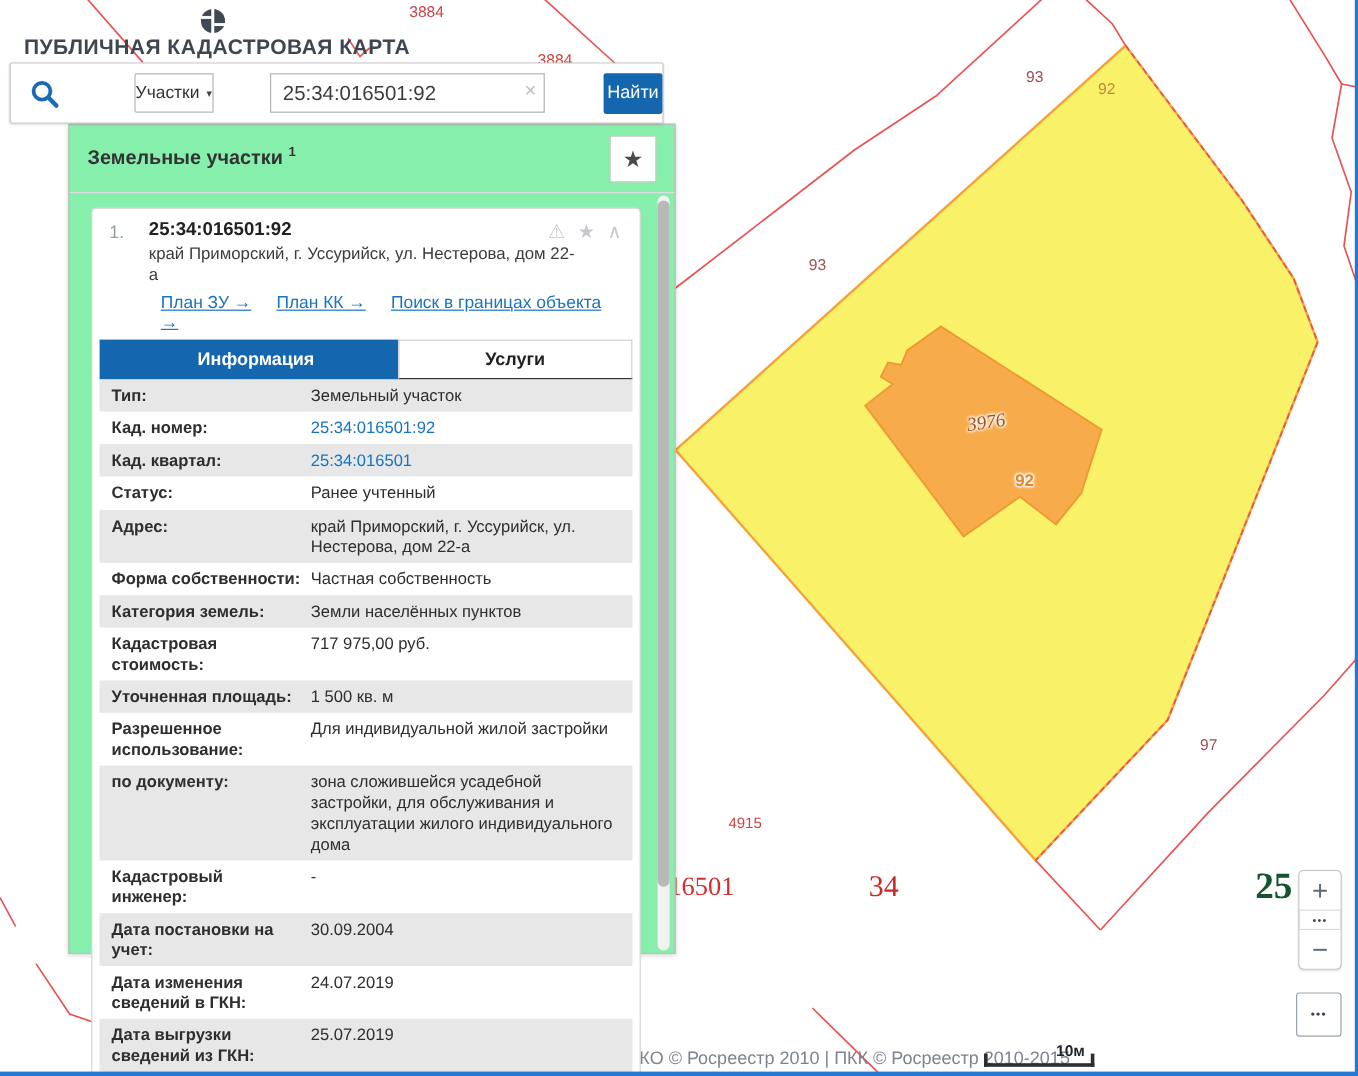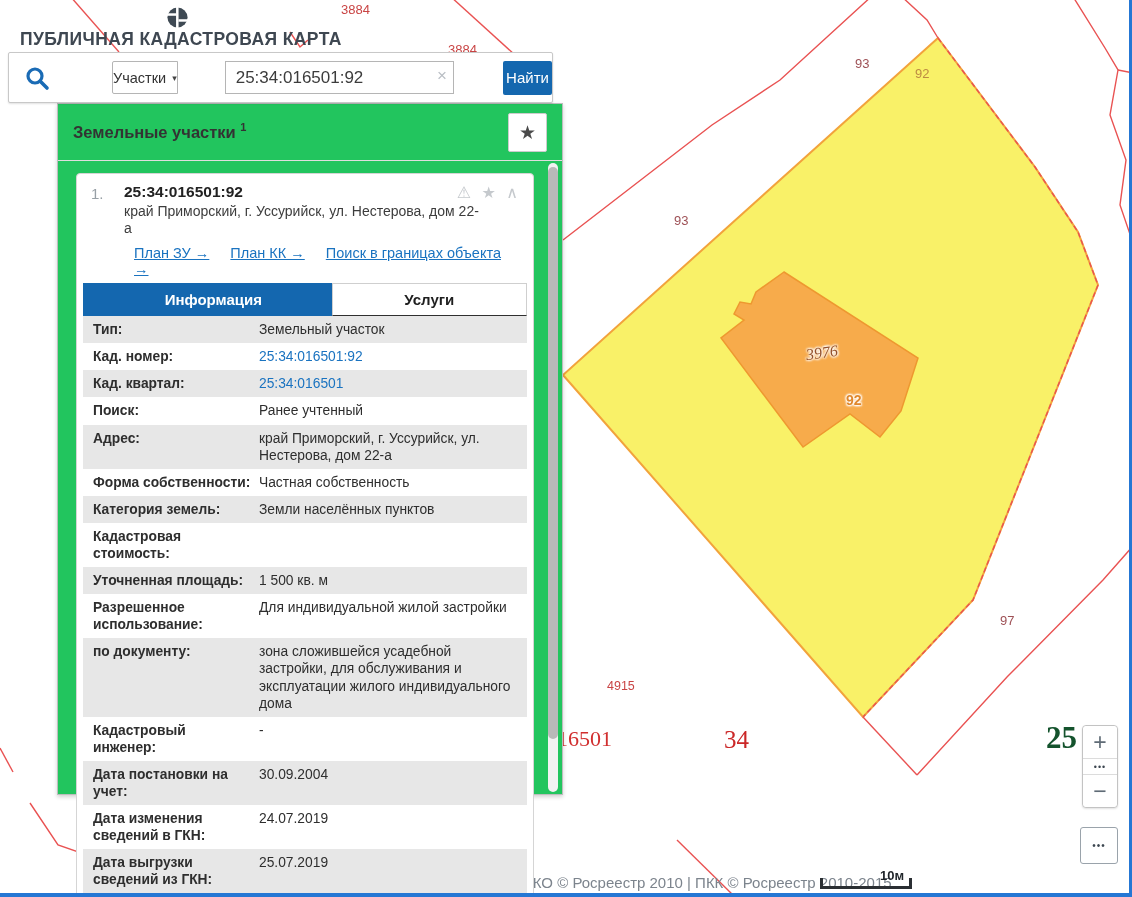--- a/index.html
+++ b/index.html
@@ -55,21 +55,21 @@
   .search-cat .caret { font-size:9px; color:#444; margin-left:6px; }
   .search-input-wrap { position:relative; margin-left:-1px; width:337px; height:33px; }
   .search-input { width:100%; height:100%; border:1px solid #b5b5b5; padding:0 28px 0 10px;
        font-size:17px; color:#3c3c3c; font-family:"Liberation Sans",sans-serif; outline:none; }
   .clear-btn { position:absolute; right:7px; top:5px; font-size:17px; color:#b9bec4; cursor:pointer; }
   .find-btn { margin-left:1px; width:72px; height:34px; background:#1467af; color:#fff; border:none;
        font-size:15px; border-radius:2px; cursor:pointer; font-family:"Liberation Sans",sans-serif; }
 
   
   .panel { position:absolute; left:57px; top:103px; width:506px; height:692px; z-index:9;
-       background:#22c55e; border:1px solid #bdbdbd; box-shadow:0 2px 4px rgba(0,0,0,.18); }
+       background:#86efac; border:1px solid #bdbdbd; box-shadow:0 2px 4px rgba(0,0,0,.18); }
   .panel-head { position:relative; height:57px; border-bottom:1px solid #dedede; }
   .panel-title { position:absolute; left:15px; top:17px; font-size:16.5px; font-weight:bold; color:#333; }
   .panel-title sup { font-size:11px; }
   .fav-btn { position:absolute; right:15px; top:9px; width:39px; height:39px; background:#fff;
        border:1px solid #ccc; border-radius:2px; display:flex; align-items:center; justify-content:center;
        font-size:19px; color:#4a4a4a; cursor:pointer; }
   .list { position:relative; height:635px; padding:12px 28px 0 18px; }
   .scroll-track { position:absolute; right:4px; top:2px; bottom:4px; width:10px; background:#f2f2f2; border-radius:5px; }
   .scroll-thumb { position:absolute; left:0; top:4px; width:10px; height:572px; background:#b9b9b9; border-radius:5px; }
 
@@ -217,37 +217,38 @@
         </div>
         <div class="info-row">
           <div class="info-label">Кад. номер:</div>
           <div class="info-value link">25:34:016501:92</div>
         </div>
         <div class="info-row">
           <div class="info-label">Кад. квартал:</div>
           <div class="info-value link">25:34:016501</div>
         </div>
         <div class="info-row">
-          <div class="info-label">Поиск:</div>
+          <div class="info-label">Статус:</div>
           <div class="info-value">Ранее учтенный</div>
         </div>
         <div class="info-row">
           <div class="info-label">Адрес:</div>
           <div class="info-value">край Приморский, г. Уссурийск, ул. Нестерова, дом 22-а</div>
         </div>
         <div class="info-row">
           <div class="info-label">Форма собственности:</div>
           <div class="info-value">Частная собственность</div>
         </div>
         <div class="info-row">
           <div class="info-label">Категория земель:</div>
           <div class="info-value">Земли населённых пунктов</div>
         </div>
         <div class="info-row">
           <div class="info-label">Кадастровая стоимость:</div>
+          <div class="info-value">717 975,00 руб.</div>
         </div>
         <div class="info-row">
           <div class="info-label">Уточненная площадь:</div>
           <div class="info-value">1 500 кв. м</div>
         </div>
         <div class="info-row">
           <div class="info-label">Разрешенное использование:</div>
           <div class="info-value">Для индивидуальной жилой застройки</div>
         </div>
         <div class="info-row">

